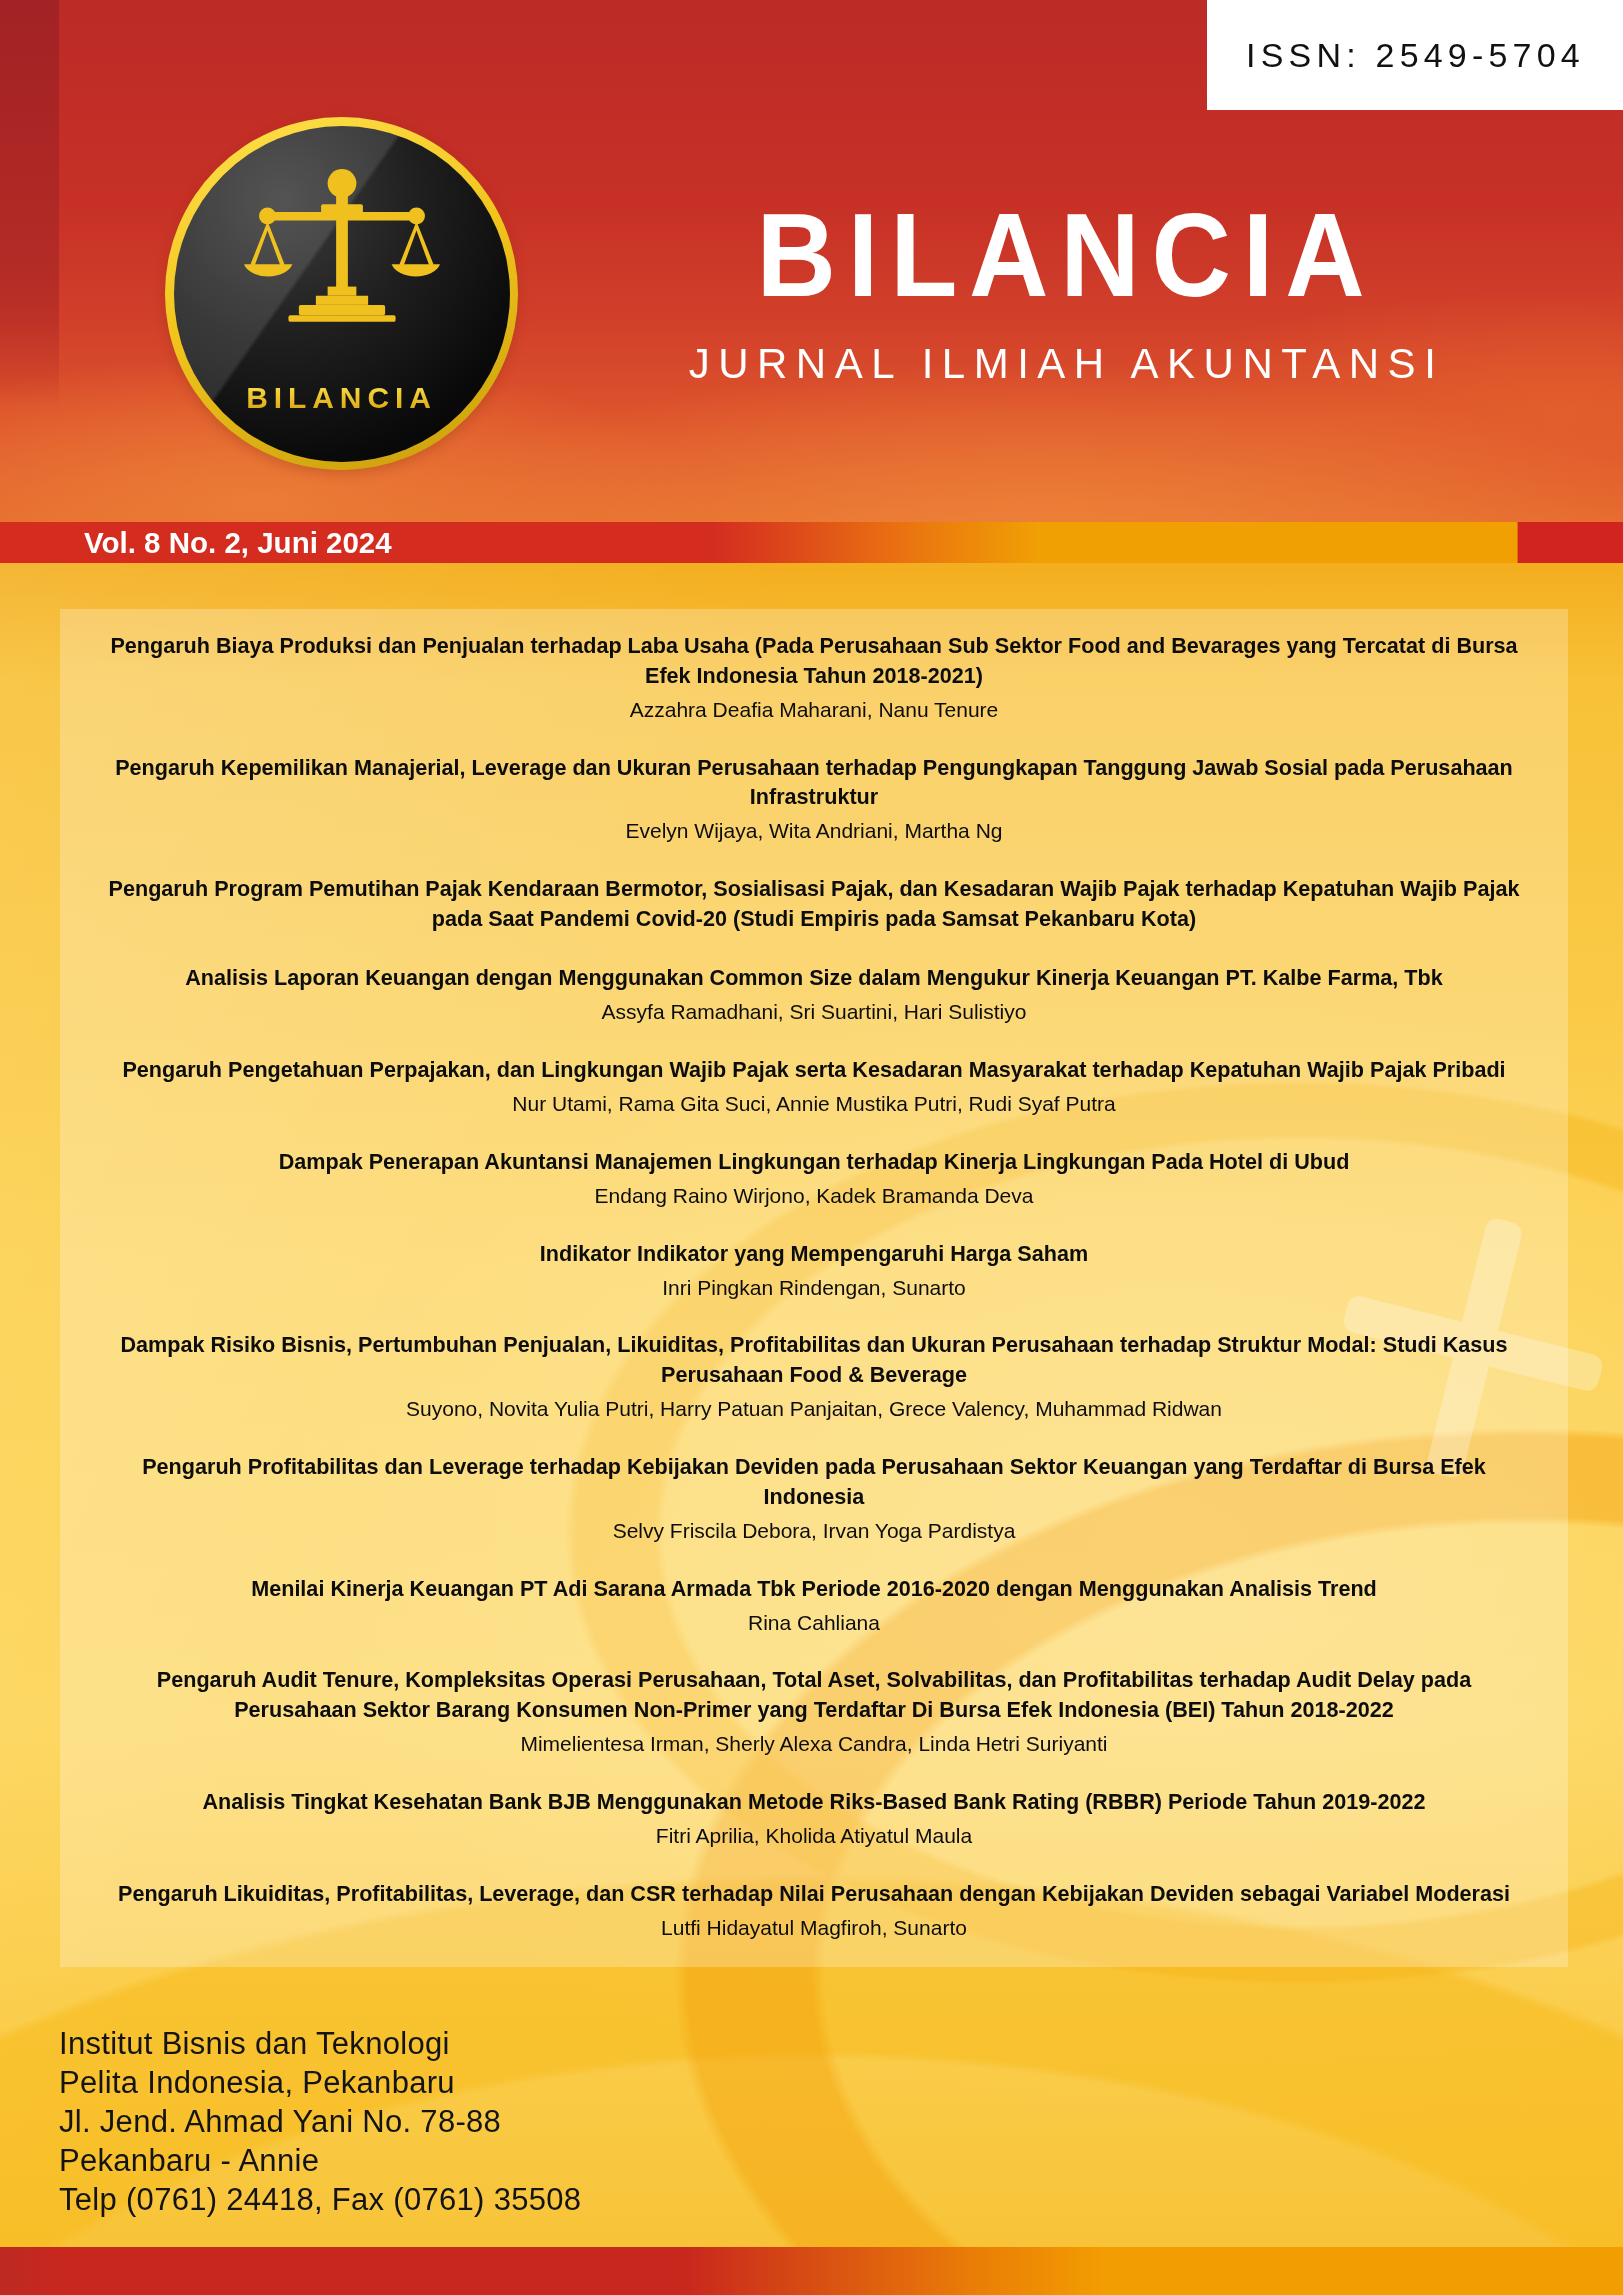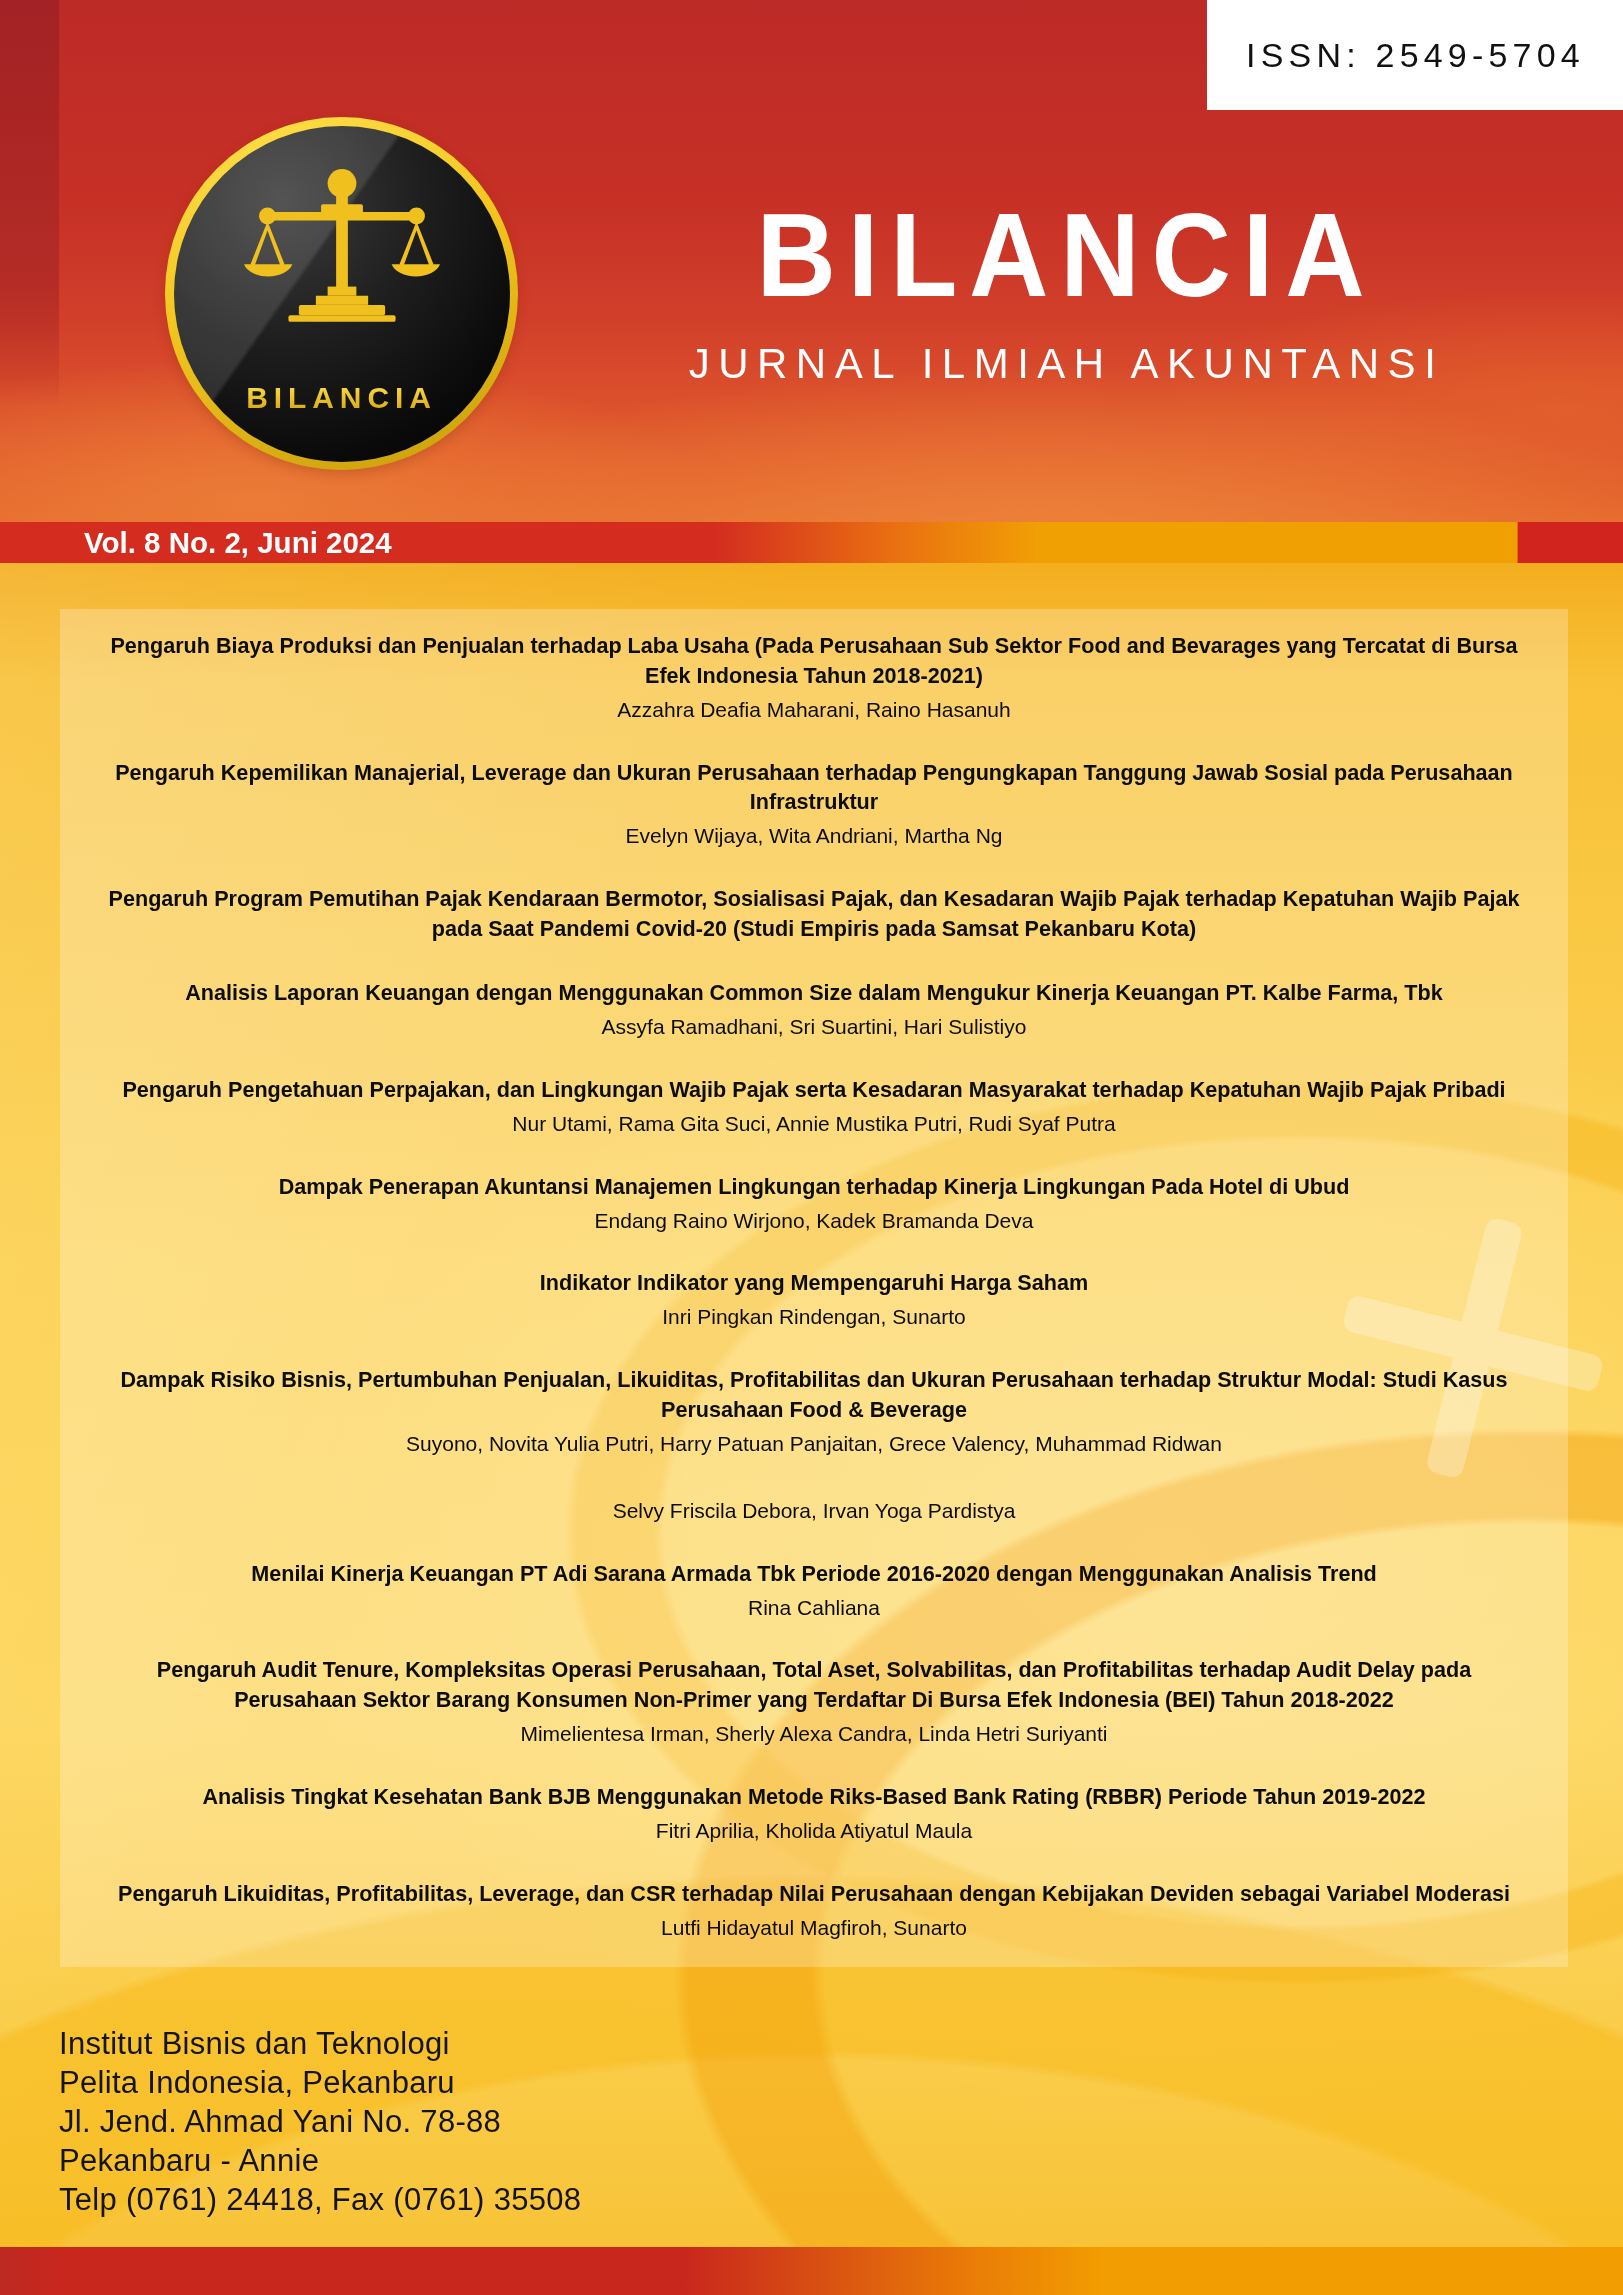--- a/index.html
+++ b/index.html
@@ -184,21 +184,21 @@
   </div>
 
   <div class="vol-bar">
     <span class="vol-label">Vol. 8 No. 2, Juni 2024</span>
   </div>
 
   <div class="panel">
     <div class="toc" id="toc">
         <div class="entry">
           <div class="t">Pengaruh Biaya Produksi dan Penjualan terhadap Laba Usaha (Pada Perusahaan Sub Sektor Food and Bevarages yang Tercatat di Bursa Efek Indonesia Tahun 2018-2021)</div>
-          <div class="a">Azzahra Deafia Maharani, Raino Hasanuh</div>
+          <div class="a">Azzahra Deafia Maharani, Nanu Tenure</div>
         </div>
         <div class="entry">
           <div class="t">Pengaruh Kepemilikan Manajerial, Leverage dan Ukuran Perusahaan terhadap Pengungkapan Tanggung Jawab Sosial pada Perusahaan Infrastruktur</div>
           <div class="a">Evelyn Wijaya, Wita Andriani, Martha Ng</div>
         </div>
         <div class="entry">
           <div class="t">Pengaruh Program Pemutihan Pajak Kendaraan Bermotor, Sosialisasi Pajak, dan Kesadaran Wajib Pajak terhadap Kepatuhan Wajib Pajak pada Saat Pandemi Covid-20 (Studi Empiris pada Samsat Pekanbaru Kota)</div>
         </div>
         <div class="entry">
           <div class="t">Analisis Laporan Keuangan dengan Menggunakan Common Size dalam Mengukur Kinerja Keuangan PT. Kalbe Farma, Tbk</div>
@@ -214,20 +214,21 @@
         </div>
         <div class="entry">
           <div class="t">Indikator Indikator yang Mempengaruhi Harga Saham</div>
           <div class="a">Inri Pingkan Rindengan, Sunarto</div>
         </div>
         <div class="entry">
           <div class="t">Dampak Risiko Bisnis, Pertumbuhan Penjualan, Likuiditas, Profitabilitas dan Ukuran Perusahaan terhadap Struktur Modal: Studi Kasus Perusahaan Food &amp; Beverage</div>
           <div class="a">Suyono, Novita Yulia Putri, Harry Patuan Panjaitan, Grece Valency, Muhammad Ridwan</div>
         </div>
         <div class="entry">
+          <div class="t">Pengaruh Profitabilitas dan Leverage terhadap Kebijakan Deviden pada Perusahaan Sektor Keuangan yang Terdaftar di Bursa Efek Indonesia</div>
           <div class="a">Selvy Friscila Debora, Irvan Yoga Pardistya</div>
         </div>
         <div class="entry">
           <div class="t">Menilai Kinerja Keuangan PT Adi Sarana Armada Tbk Periode 2016-2020 dengan Menggunakan Analisis Trend</div>
           <div class="a">Rina Cahliana</div>
         </div>
         <div class="entry">
           <div class="t">Pengaruh Audit Tenure, Kompleksitas Operasi Perusahaan, Total Aset, Solvabilitas, dan Profitabilitas terhadap Audit Delay pada Perusahaan Sektor Barang Konsumen Non-Primer yang Terdaftar Di Bursa Efek Indonesia (BEI) Tahun 2018-2022</div>
           <div class="a">Mimelientesa Irman, Sherly Alexa Candra, Linda Hetri Suriyanti</div>
         </div>

